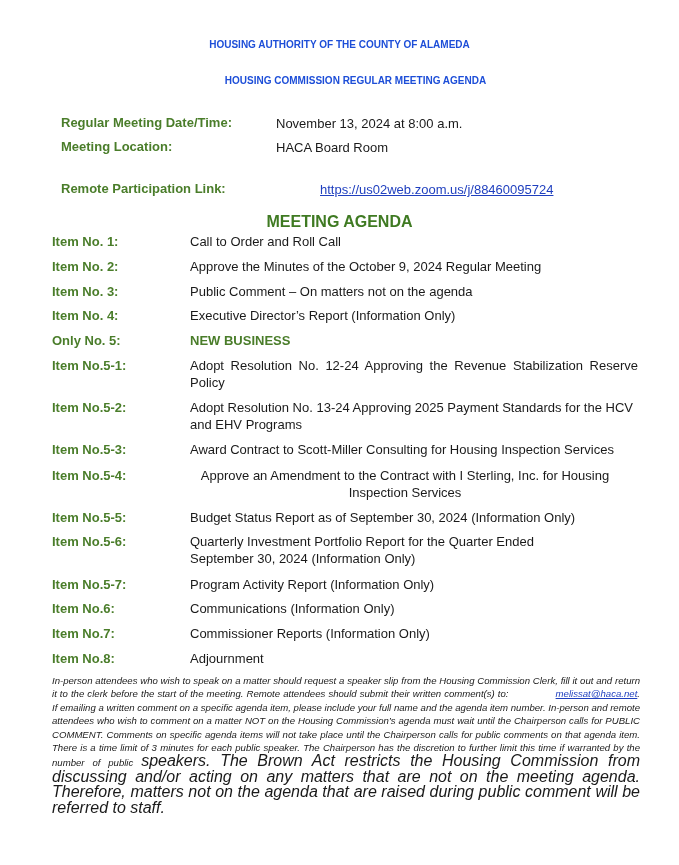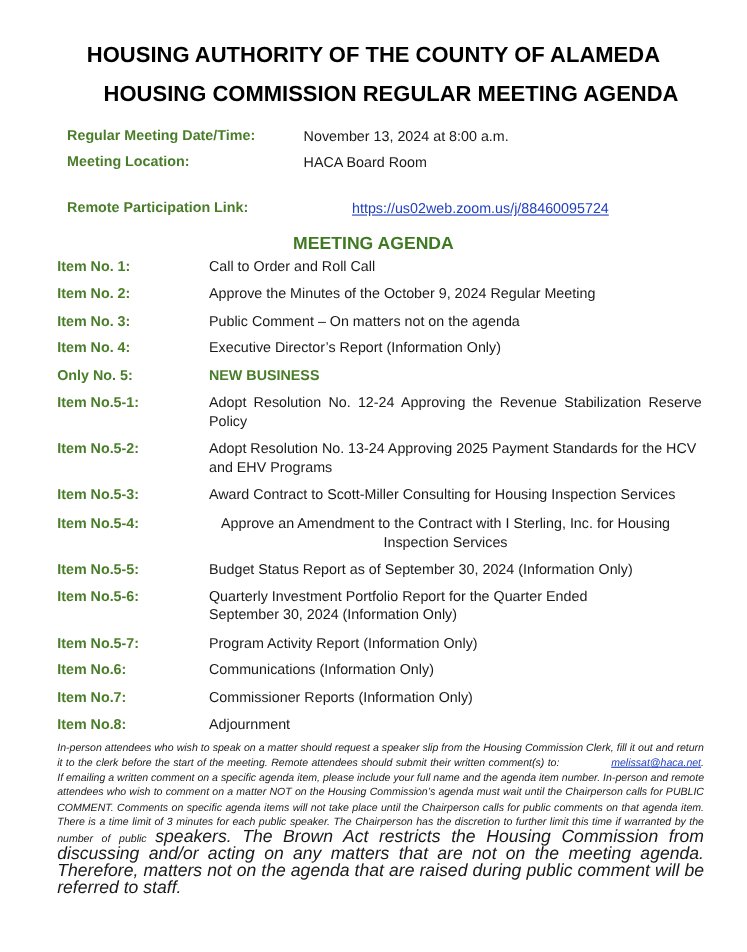--- a/index.html
+++ b/index.html
@@ -1,17 +1,17 @@
 <!DOCTYPE html>
 <html><head>
 <meta charset="utf-8">
 <style>
   html, body { margin:0; padding:0; background:#fff; }
   body { width:679px; height:865px; position:relative; font-family:"Liberation Sans", sans-serif; color:#1a1a1a; overflow:hidden; }
-  .title { position:absolute; left:0; width:679px; text-align:center; font-weight:bold; font-size:20px; color:#000000; }
+  .title { position:absolute; left:0; width:679px; text-align:center; font-weight:bold; font-size:10px; color:#1d4ed8; }
   .meta-label { position:absolute; left:61px; font-weight:bold; font-size:13px; color:#4a7d2a; }
   .meta-val { position:absolute; left:276px; font-size:13px; line-height:17px; }
   .link { color:#1f3fbf; text-decoration:underline;padding-left:44px; }
   .sec { position:absolute; left:0; width:679px; text-align:center; font-weight:bold; font-size:16px; color:#3f7a22; top:213px; }
   .item { position:absolute; left:52px; width:588px; font-size:13px; line-height:17px; }
   .item .num { position:absolute; left:0; font-weight:bold; color:#4a7d2a; }
   .item .txt { position:absolute; left:138px; width:448px; }
   .item .txt.just { text-align:justify; text-align-last:left; }
   .nb { font-weight:bold; color:#4a7d2a; }
   .note { position:absolute; left:52px; top:674px; width:588px; font-style:italic; font-size:9.6px; line-height:13.4px; text-align:justify; }

